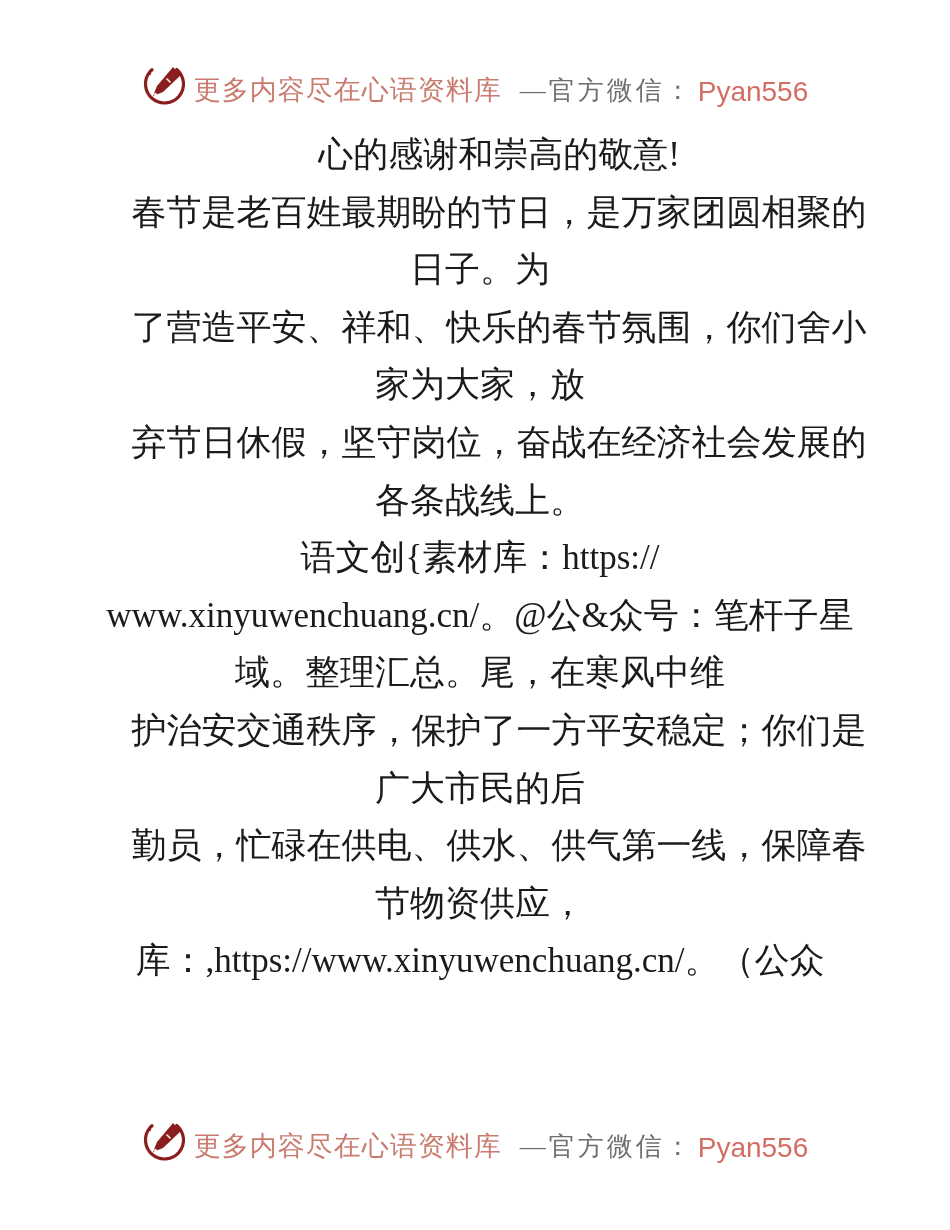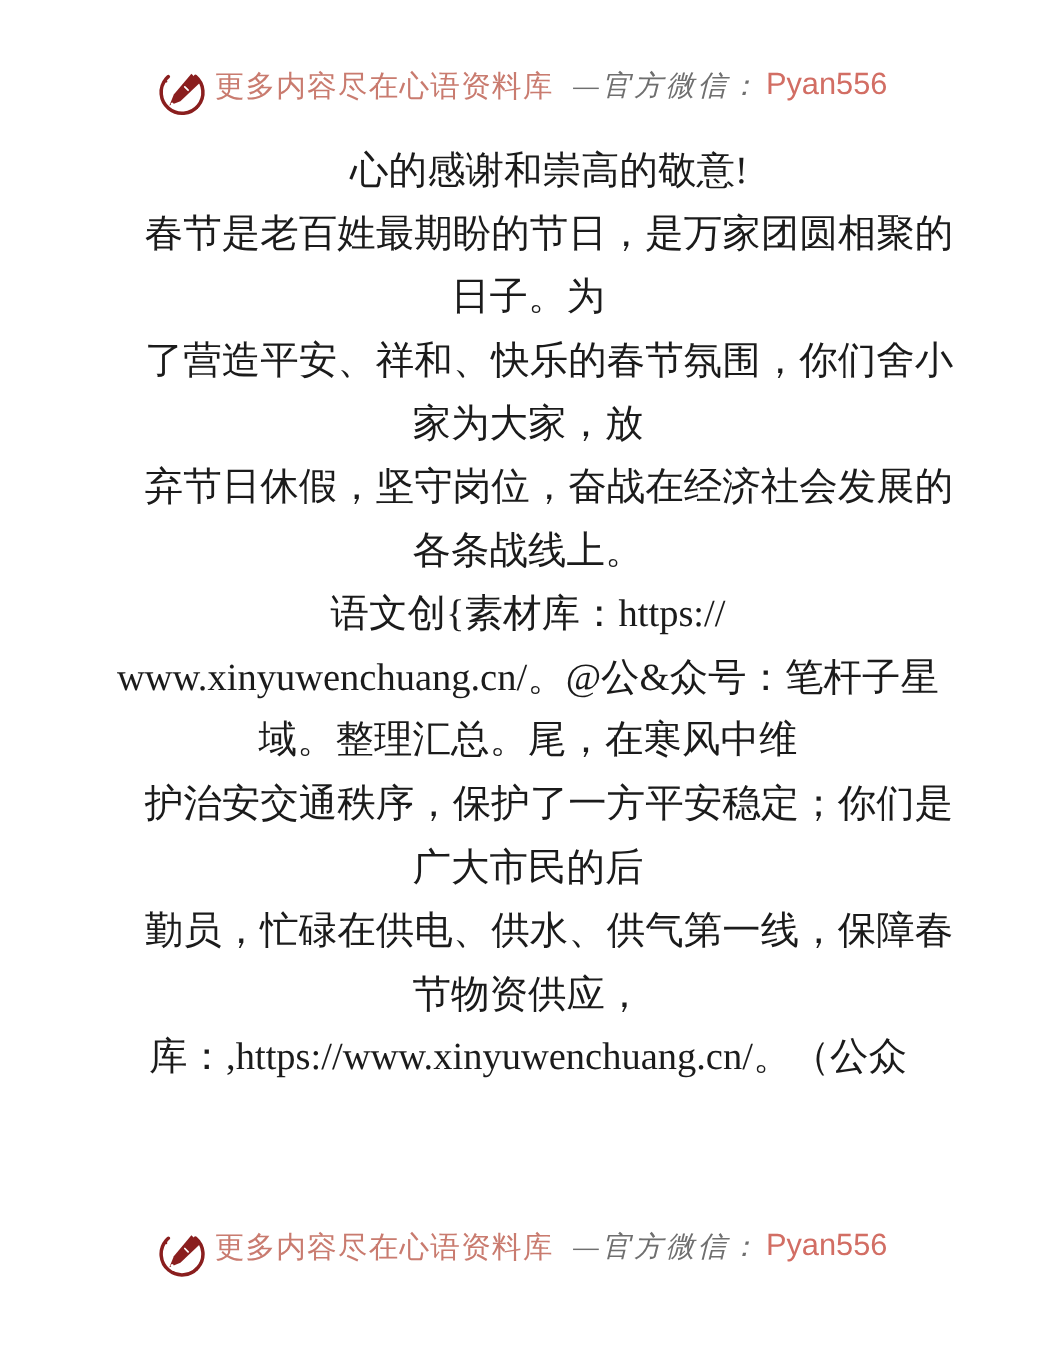--- a/index.html
+++ b/index.html
@@ -20,42 +20,41 @@
     background: var(--page-bg);
     overflow: hidden;
     font-family: "Liberation Serif", "DejaVu Serif", serif;
   }
   .brandbar {
     position: absolute;
     left: 0;
     right: 0;
     display: flex;
     justify-content: center;
-    align-items: flex-start;
+    align-items: flex-end;
     white-space: nowrap;
   }
   .brandbar.header { top: 60px; }
   .brandbar.footer { top: 1116px; }
   .logo {
     width: 45px;
     height: 48px;
     margin-right: 7px;
     flex: 0 0 auto;
     display: inline-block;
   }
   .brand-text {
     color: var(--brand-color);
     font-size: 27px;
     font-family: "Liberation Serif", "DejaVu Serif", serif;
     letter-spacing: 1px;
   }
   .brand-label {
     color: var(--label-color);
     font-size: 26px;
-    font-style: italic;
     font-family: "Liberation Serif", "DejaVu Serif", serif;
     letter-spacing: 3px;
     margin-left: 18px;
   }
   .wechat-id {
     color: var(--wechat-color);
     font-size: 28px;
     font-family: "Liberation Sans", "DejaVu Sans", sans-serif;
     margin-left: 4px;
   }

